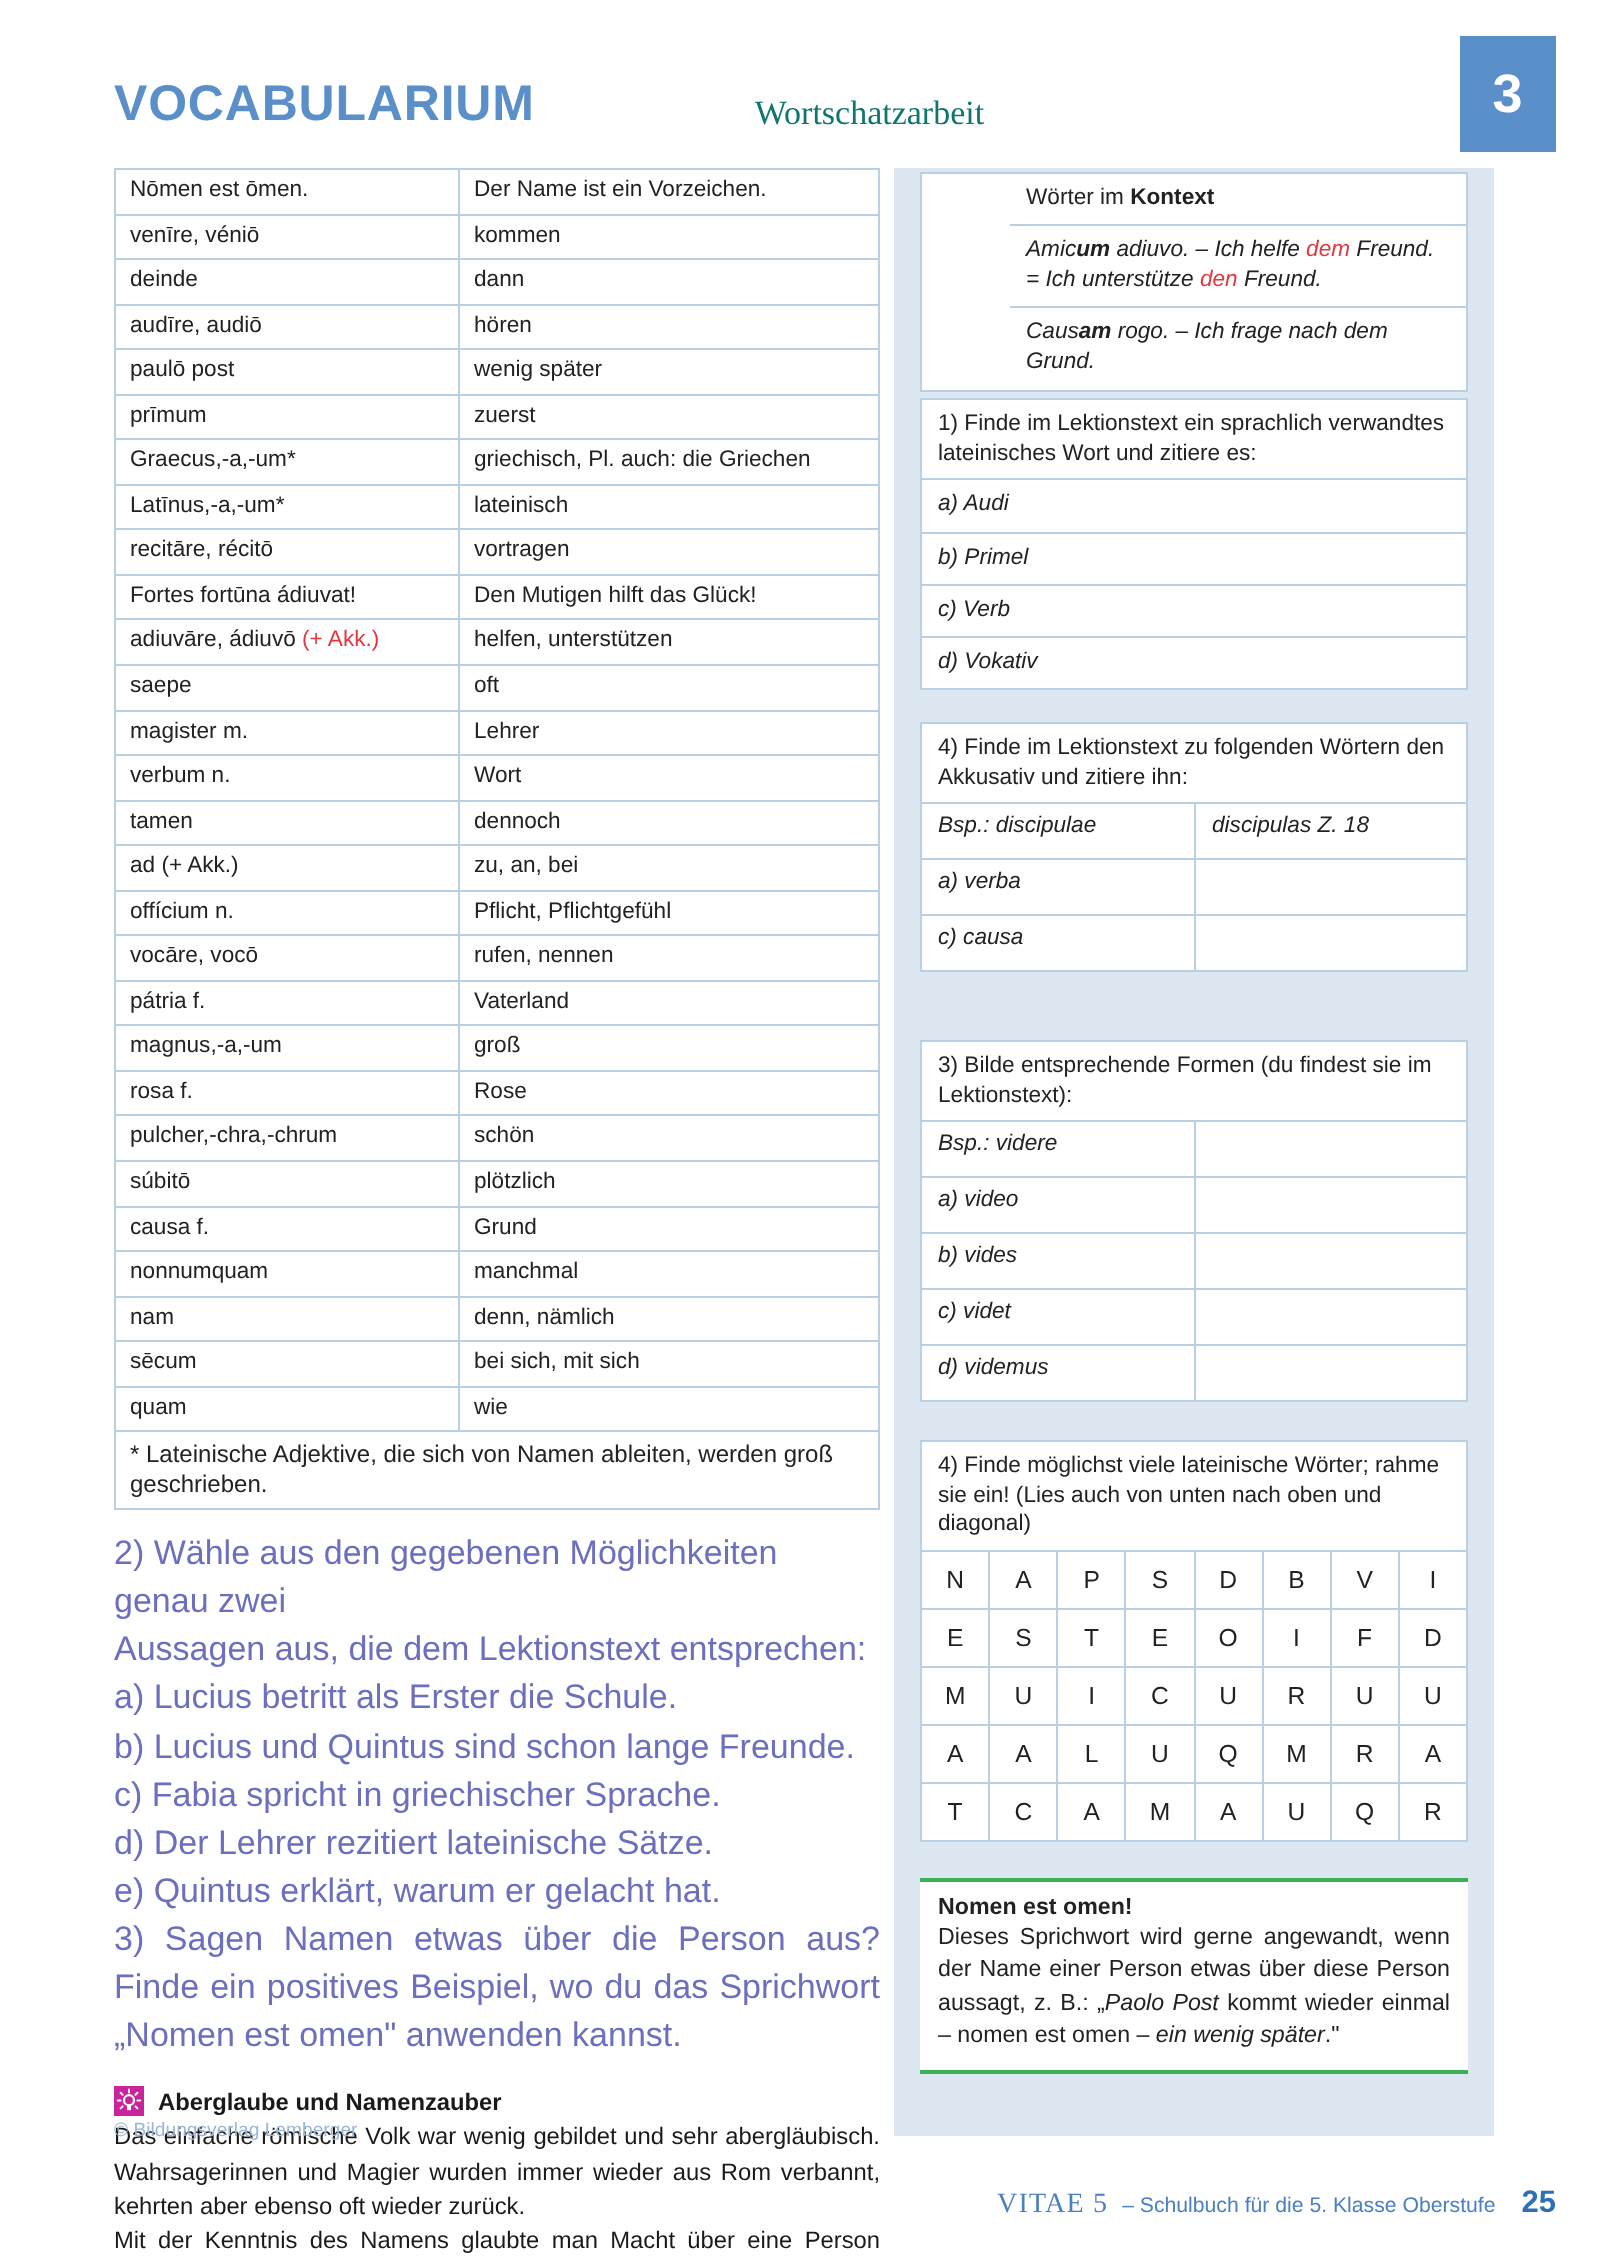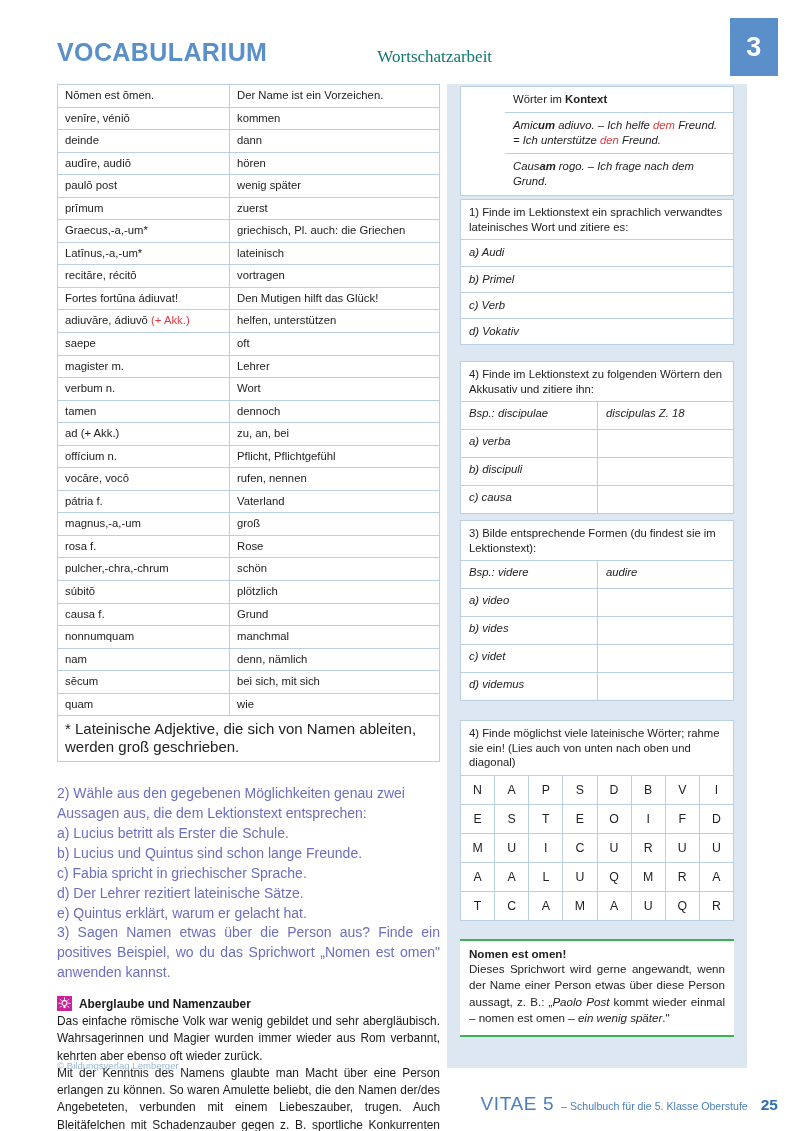--- a/index.html
+++ b/index.html
@@ -56,28 +56,28 @@
   table.vocab td{
     border:1px solid #b9cfe3;
     padding:4px 7px 4px 7px;
     vertical-align:middle;
     height:22.4px;
     line-height:1.2;
   }
   table.vocab td.lat{ width:172px; }
   .red{ color:#e2383f; }
   .footnote-cell{
-    font-size:15px; line-height:1.35; padding:4px 7px 5px 7px !important;
+    font-size:12px; line-height:1.35; padding:4px 7px 5px 7px !important;
   }
 
   
   .blue-ex{
-    margin-top:22px;
+    margin-top:10px;
     color:#6b6fbe;
-    font-size:14px;
+    font-size:17px;
     line-height:1.42;
   }
   .blue-ex p{ margin:0; }
   .blue-ex p.just{ text-align:justify; }
 
   
   .info-head{
     display:flex; align-items:center; gap:7px;
     margin-top:13px; margin-bottom:2px;
   }
@@ -144,21 +144,21 @@
   
   .footer-left{
     position:absolute; left:57px; top:1060px;
     font-size:9.6px; color:#9bb6d4;
   }
   .footer-right{
     position:absolute; right:22px; top:1093px;
     display:flex; align-items:baseline; gap:7px;
     color:#4a7fc1;
   }
-  .f-vitae{ font-family:Liberation Sans, sans-serif; font-size:19px; letter-spacing:0.6px; }
+  .f-vitae{ font-family:Liberation Serif, serif; font-size:14px; letter-spacing:0.6px; }
   .f-sub{ font-size:10.6px; }
   .f-page{ font-size:15.5px; font-weight:bold; color:#2f6fb5; margin-left:6px; }
 </style>
 </head>
 <body>
 
 <div id="page">
 
   <div class="chapter-badge">3</div>
 
@@ -355,36 +355,31 @@
       <div id="ex2-rows">
           <div class="srow">
             <div class="c1">Bsp.: discipulae</div>
             <div class="c2">discipulas Z. 18</div>
           </div>
           <div class="srow">
             <div class="c1">a)  verba</div>
             <div class="c2"></div>
           </div>
           <div class="srow">
-            <div class="c1">b)  discipuli</div>
-            <div class="c2"></div>
-          </div>
-          <div class="srow">
             <div class="c1">c)  causa</div>
             <div class="c2"></div>
           </div>
         </div>
     </div>
 
     <div class="rbox" style="top:436px;">
       <div class="hdr">3) Bilde entsprechende Formen (du findest sie im Lektionstext):</div>
       <div id="ex3-rows">
           <div class="srow">
             <div class="c1">Bsp.: videre</div>
-            <div class="c2">audire</div>
           </div>
           <div class="srow">
             <div class="c1">a)  video</div>
             <div class="c2"></div>
           </div>
           <div class="srow">
             <div class="c1">b)  vides</div>
             <div class="c2"></div>
           </div>
           <div class="srow">

